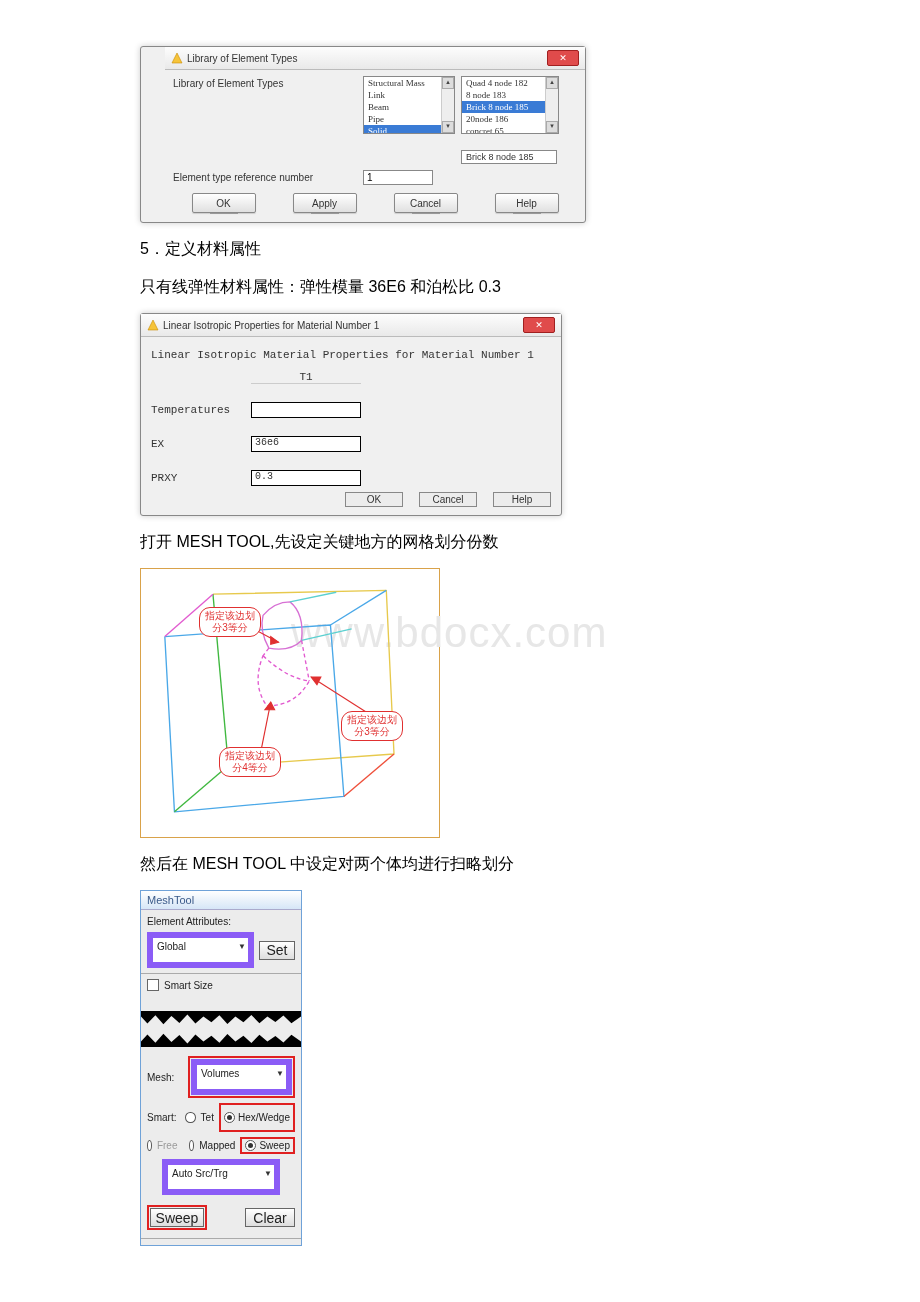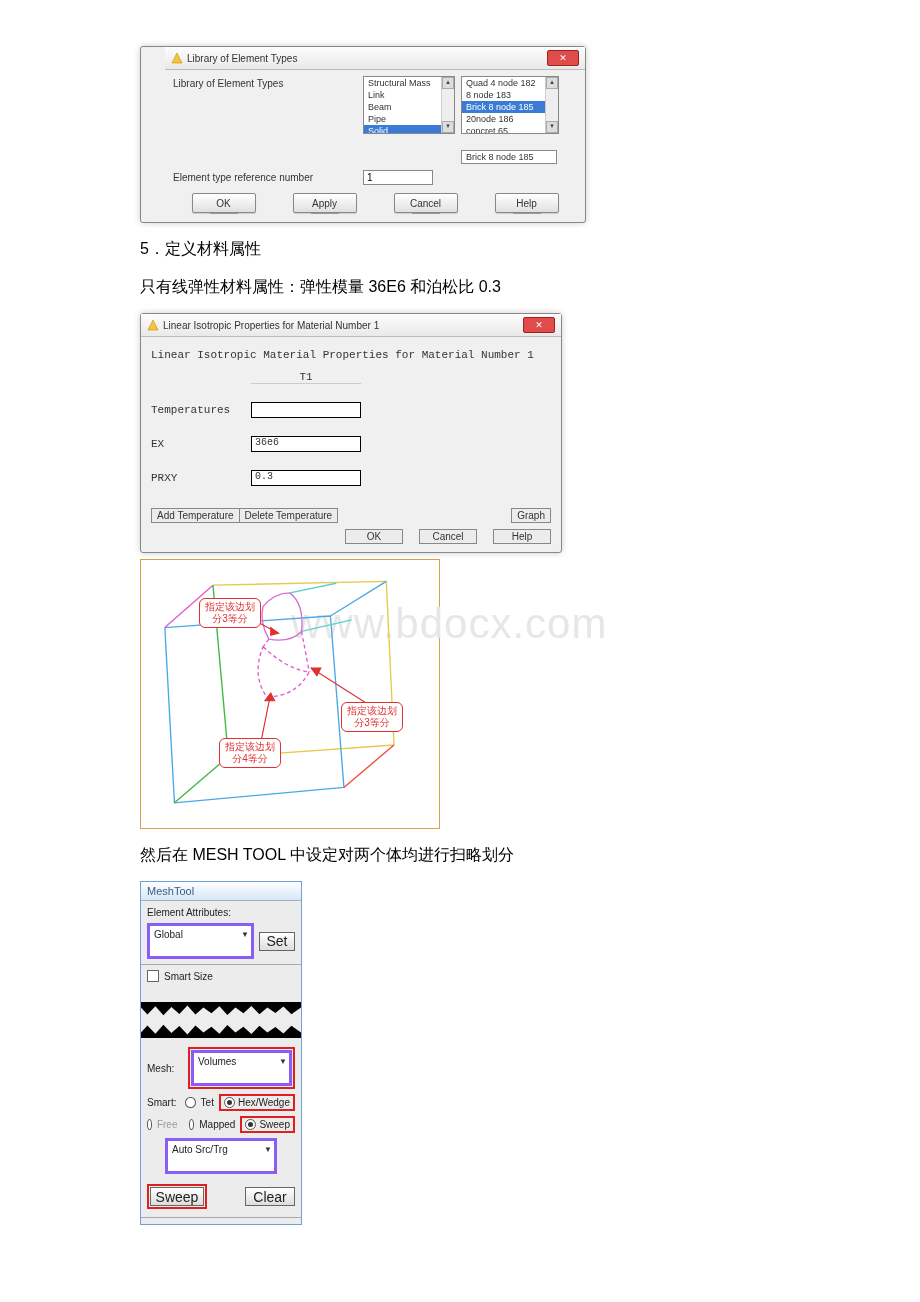--- a/index.html
+++ b/index.html
@@ -55,21 +55,21 @@
   .d1 { width: 420px; padding-left: 24px; }
   .d1-body { padding: 6px 8px 8px 8px; }
   .d1-row { display:flex; align-items:flex-start; margin-bottom:6px; }
   .d1-label { width: 190px; font-size:10px; color:#333; padding-top:2px;}
   .listbox {
     border:1px solid #888; background:#fff; font-size:9px;
     overflow:hidden;
   }
   .lb-left { width: 90px; height: 56px; display:flex;}
   .lb-right { width: 96px; height: 56px; display:flex;}
-  .lb-items { flex:1; overflow:hidden; }
+  .lb-items { flex:1; overflow:hidden;font-family:Liberation Serif, serif; }
   .lb-item { padding: 1px 4px; white-space:nowrap; }
   .lb-item.sel { background:#3a7bd5; color:#fff; }
   .lb-scroll {
     width:12px; background:#eee; border-left:1px solid #ccc;
     display:flex;flex-direction:column;justify-content:space-between;align-items:center;
   }
   .sb-btn{width:10px;height:10px;background:#ddd;border:1px solid #aaa;font-size:7px;line-height:8px;text-align:center;color:#444;}
   .d1-lists { display:flex; gap:6px; }
   .out-field {
     width:96px; height:14px; border:1px solid #888; background:#fff;
@@ -93,27 +93,27 @@
   .d2-heading{font-size:11px; margin:4px 0 10px 0;}
   .d2-grid{display:grid;grid-template-columns:100px 110px;row-gap:18px;align-items:center;}
   .d2-th{border-bottom:1px solid #ccc;text-align:center;font-family:"Courier New";}
   .d2-cell-input{border:1px solid #000;background:#fff;height:14px;font-size:10px;padding:0 3px;font-family:"Courier New";}
   .d2-btm{display:flex;align-items:center;justify-content:space-between;margin-top:22px;font-size:10px;font-family:"Segoe UI",Arial;}
   .gray-btn{background:#ececec;border:1px solid #888;padding:1px 5px;font-size:10px;}
   .d2-btnrow{display:flex;justify-content:flex-end;gap:16px;margin-top:6px;font-size:10px;font-family:"Segoe UI",Arial;}
   
   .cube-fig{width:300px;height:270px;border:1px solid #d9a24a;padding:4px;box-sizing:border-box;position:relative;background:#fff;}
   .watermark{position:absolute;top:40px;left:150px;font-size:42px;color:#e7e7e7;font-family:Arial,sans-serif;letter-spacing:1px;white-space:nowrap;pointer-events:none;}
-  .callout{position:absolute;background:#fff;border:1px solid #e03030;border-radius:6px;padding:2px 5px;font-size:10px;color:#e03030;line-height:1.2;text-align:center;white-space:nowrap;}
+  .callout{position:absolute;background:#fff;border:1px solid #e03030;border-radius:11px;padding:2px 5px;font-size:10px;color:#e03030;line-height:1.2;text-align:center;white-space:nowrap;}
   
   .mesh-panel{width:160px;border:1px solid #6fa2d8;background:#ececec;font-family:Tahoma,Arial,sans-serif;font-size:10px;color:#222;}
   .mesh-title{background:linear-gradient(#fff,#d6e6f7);padding:3px 6px;font-size:11px;color:#3b5b8a;border-bottom:1px solid #aac;}
   .mesh-body{padding:6px;}
   .mesh-row{display:flex;align-items:center;gap:5px;margin:5px 0;}
-  .combo{border:3px solid #8b5cf6;background:#fff;height:16px;display:flex;align-items:center;justify-content:space-between;padding:0 2px 14px 4px;font-size:10px;}
+  .combo{border:6px solid #8b5cf6;background:#fff;height:16px;display:flex;align-items:center;justify-content:space-between;padding:0 2px 8px 4px;font-size:10px;}
   .combo .tri{font-size:8px;color:#333;}
   .mt-btn{border:1px solid #666;background:linear-gradient(#fff,#ddd);height:17px;display:flex;align-items:center;justify-content:center;font-size:14px;}
   .torn{height:32px;background:#ededed;position:relative;}
   .torn::before, .torn::after{content:"";position:absolute;left:0;right:0;height:14px;background:#000;clip-path:polygon(0 60%,4% 10%,9% 70%,14% 5%,19% 65%,24% 15%,29% 75%,34% 10%,39% 60%,44% 20%,49% 70%,54% 8%,59% 60%,64% 20%,69% 72%,74% 12%,79% 60%,84% 22%,89% 68%,94% 12%,100% 60%,100% 100%,0 100%);}
   .torn::before{top:-2px;transform:scaleY(-1);}
   .torn::after{bottom:-2px;}
   .checkbox{width:10px;height:10px;border:1px solid #666;background:#fff;display:inline-block;}
   .radio{width:9px;height:9px;border:1px solid #555;border-radius:50%;display:inline-flex;align-items:center;justify-content:center;background:#fff;}
   .radio.checked::after{content:"";width:5px;height:5px;background:#333;border-radius:50%;}
   .redbox{border:2px solid #e02020;padding:1px;}
@@ -217,35 +217,29 @@
       <div class="d2-grid">
         <div></div>
           <div class="d2-th">T1</div>
         <div>Temperatures</div>
         <div class="d2-cell-input"></div>
         <div>EX</div>
         <div class="d2-cell-input">36e6</div>
         <div>PRXY</div>
         <div class="d2-cell-input">0.3</div>
       </div>
-      <div class="d2-btm">
-        <div style="display:flex;">
-          <div class="gray-btn">Add Temperature</div>
-          <div class="gray-btn" style="border-left:none;">Delete Temperature</div>
-        </div>
-        <div class="gray-btn">Graph</div>
-      </div>
       <div class="d2-btnrow">
         <div class="gray-btn" style="min-width:46px;text-align:center;">OK</div>
         <div class="gray-btn" style="min-width:46px;text-align:center;">Cancel</div>
         <div class="gray-btn" style="min-width:46px;text-align:center;">Help</div>
       </div>
     </div>
   </div>
 
+  <p class="body-text">打开 MESH TOOL,先设定关键地方的网格划分份数</p>
 
   <div class="cube-fig">
     <div class="watermark">www.bdocx.com</div>
     <svg viewBox="0 0 300 270" width="290" height="260" style="position:absolute;top:4px;left:4px;">
 
       <g fill="none" stroke-width="1.4" stroke-linejoin="round">
 
         <polyline points="70,22 250,18 258,188 86,200" stroke="#e7c94c"></polyline>
         <polyline points="70,22 86,200" stroke="#3fb83f"></polyline>
 
@@ -309,21 +303,21 @@
           <div class="combo">
             <span>Volumes</span>
               <span class="tri">▼</span>
           </div>
         </span>
       </div>
       <div class="mesh-row">
         <span style="width:36px;">Smart:</span>
         <span class="radio"></span>
         <span>Tet</span>
-        <span class="redbox" style="display:flex;align-items:center;gap:3px;padding:1px 3px;">
+        <span class="redbox" style="display:flex;align-items:center;gap:3px;padding:7px 3px;">
           <span class="radio checked"></span>
           <span>Hex/Wedge</span>
         </span>
       </div>
       <div class="mesh-row">
         <span class="radio"></span>
         <span class="dim">Free</span>
         <span style="width:6px;"></span>
         <span class="radio"></span>
         <span>Mapped</span>

